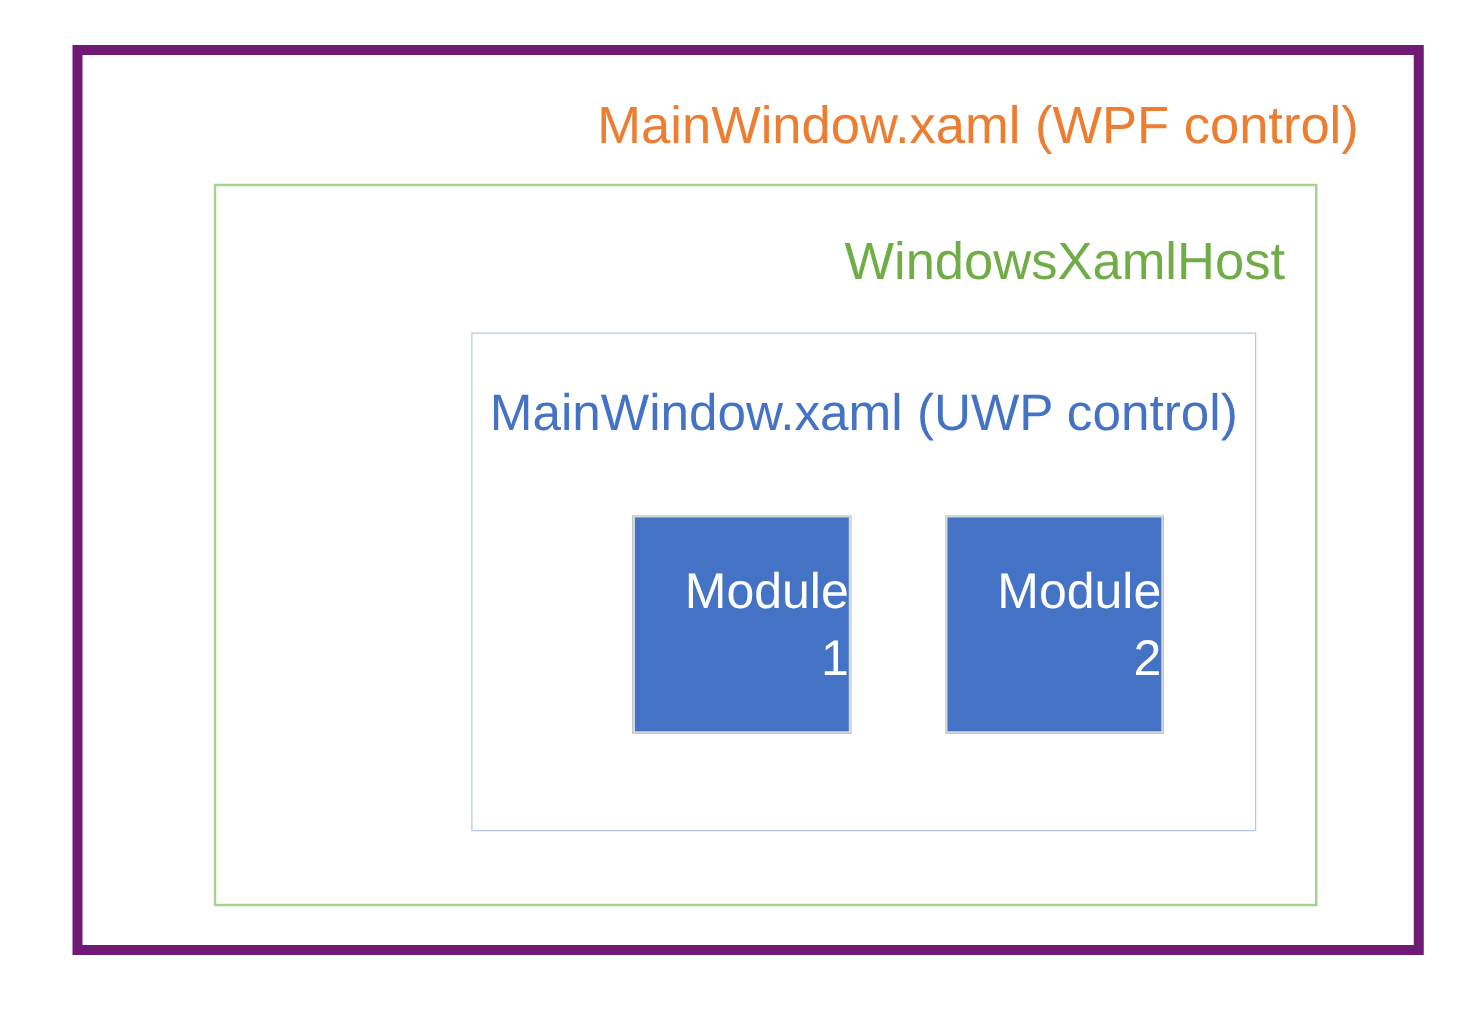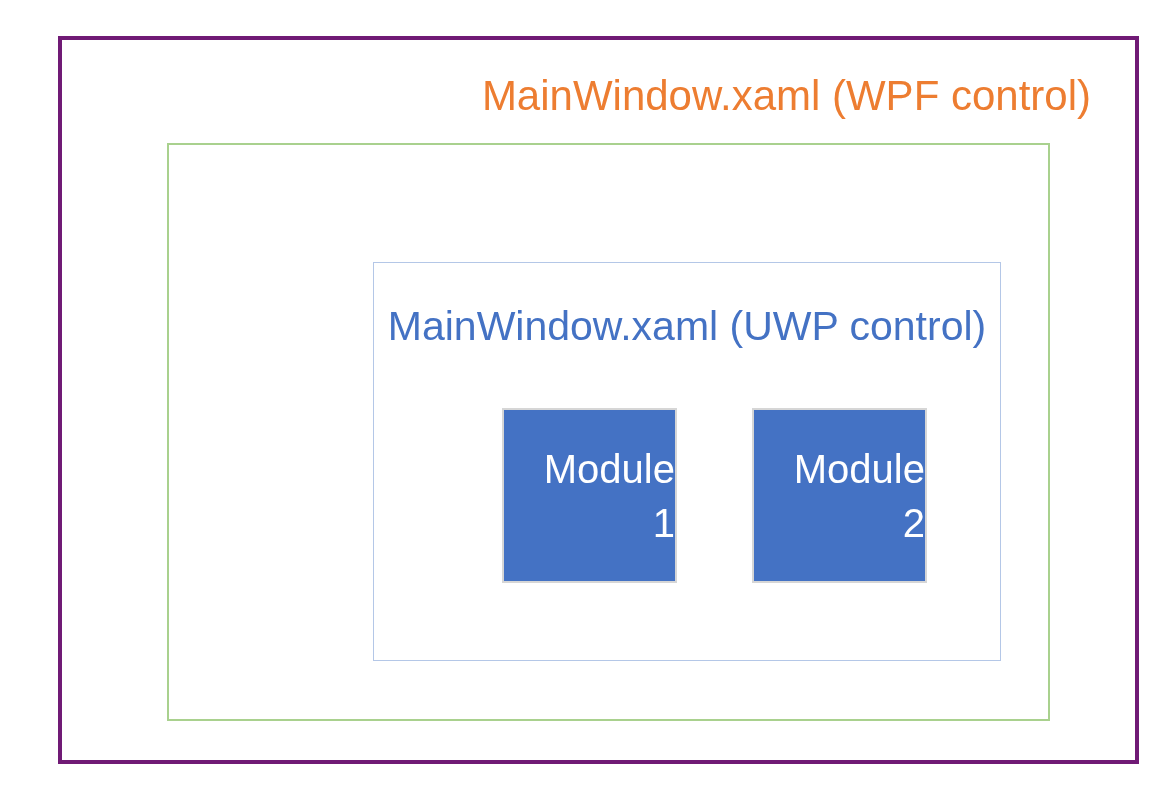--- a/index.html
+++ b/index.html
@@ -18,21 +18,21 @@
   .frame {
     position: absolute;
     box-sizing: border-box;
     background: transparent;
   }
   .wpf-box {
     left: 58px;
     top: 36px;
     width: 1081px;
     height: 728px;
-    border: 4px solid #701a75;
+    border: 8px solid #701a75;
   }
   .host-box {
     left: 165px;
     top: 141px;
     width: 883px;
     height: 578px;
     border: 2px solid #A9D18E;
   }
   .shell-box {
     left: 371px;
@@ -88,20 +88,21 @@
 </style>
 </head>
 <body>
 
 <div class="canvas">
 
   <div class="frame wpf-box">
     <div class="frame-label wpf-label">MainWindow.xaml (WPF control)</div>
 
     <div class="frame host-box" style="left:105px; top:103px;">
+      <div class="frame-label host-label">WindowsXamlHost</div>
 
       <div class="frame shell-box" style="left:204px; top:117px;">
         <div class="frame-label shell-label">MainWindow.xaml (UWP control)</div>
 
         <div class="module-box module-1">
           <span>Module</span>
           <span>1</span>
         </div>
 
         <div class="module-box module-2">

